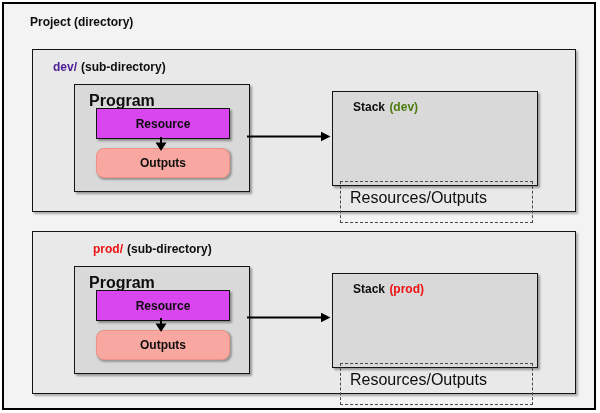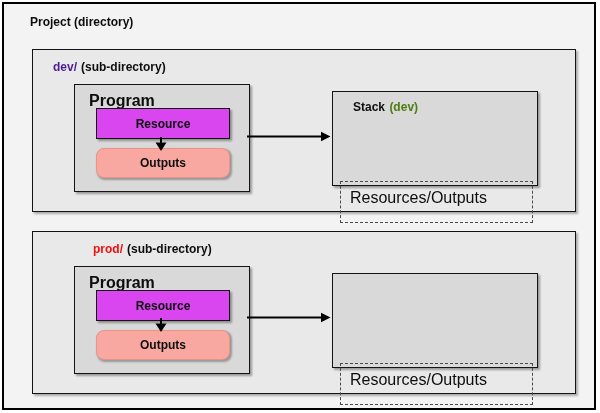--- a/index.html
+++ b/index.html
@@ -168,20 +168,24 @@
     <div class="subdir sec-prod">
       <div class="subdir-label">
         <span class="accent" style="color: rgb(238, 17, 17); margin-left: 40px;">prod/</span><span>(sub-directory)</span>
       </div>
       <div class="program">
         <div class="program-title">Program</div>
         <div class="resource">Resource</div>
         <div class="outputs" style="background-color: rgb(248, 168, 160);">Outputs</div>
       </div>
       <div class="stack">
+        <div class="stack-title">
+          <span>Stack</span>
+          <span class="accent" style="color: rgb(238, 17, 17);">(prod)</span>
+        </div>
         <div class="stack-contents">Resources/Outputs</div>
       </div>
     </div>
   </div>
 
   <svg class="arrows" viewBox="0 0 600 413" xmlns="http://www.w3.org/2000/svg">
 
     <g>
       <line x1="161" y1="137" x2="161" y2="143.5" stroke="#000" stroke-width="2"></line>
       <polygon points="155.5,142.5 166.5,142.5 161,151" fill="#000"></polygon>

